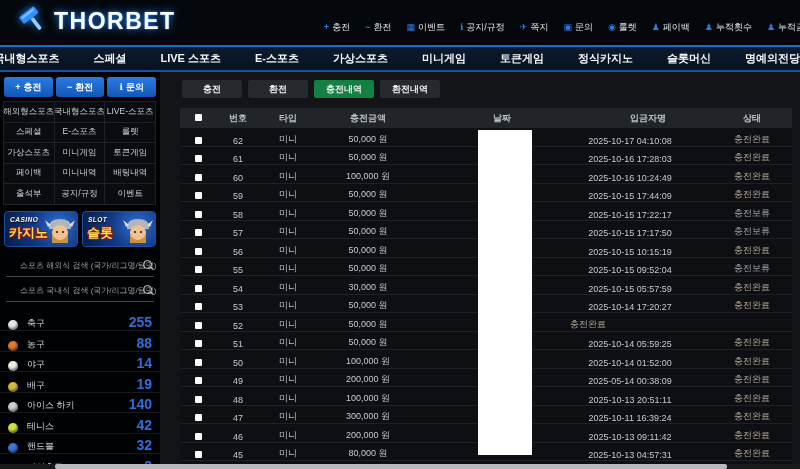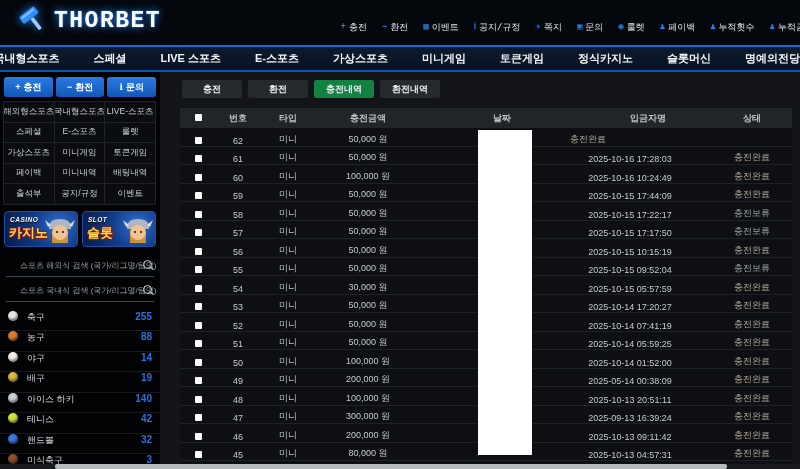--- a/index.html
+++ b/index.html
@@ -1,20 +1,20 @@
 <!DOCTYPE html>
 <html><head>
 <meta charset="utf-8">
 <style>
   html,body{margin:0;padding:0;background:#000;}
   .page{position:relative;width:800px;height:469px;overflow:hidden;background:#0c0e11;
         font-family:"Liberation Sans","DejaVu Sans",sans-serif;-webkit-font-smoothing:antialiased;}
 
   
-  .header{position:absolute;left:0;top:0;width:800px;height:45px;background:#04070c;font-family:Liberation Mono, monospace;}
+  .header{position:absolute;left:0;top:0;width:800px;height:45px;background:#04070c;}
   .logo{position:absolute;left:16px;top:6px;display:flex;align-items:center;gap:6px;}
   .logo svg{filter:drop-shadow(0 0 4px #1e7ae0);}
   .logo-text{font-size:23px;font-weight:800;letter-spacing:1.5px;color:#fff;
              text-shadow:0 0 8px rgba(46,139,255,.95),0 0 2px rgba(46,139,255,.9);}
   .top-menu{position:absolute;right:-14px;top:21px;display:flex;gap:15px;white-space:nowrap;}
   .tm-item{display:flex;align-items:center;gap:3px;font-size:9px;color:#e2e6ea;cursor:pointer;}
   .tm-item .ic{color:#2b7de0;font-size:9px;line-height:1;font-weight:700;}
 
   
   .navbar{position:absolute;left:0;top:45px;width:800px;height:27px;
@@ -46,26 +46,26 @@
   .banner svg{position:absolute;right:2px;bottom:-1px;}
   .searches{padding:4px 6px 2px 6px;}
   .search-row{position:relative;height:21px;border-bottom:1px solid #41464c;display:flex;
               align-items:center;cursor:text;margin-bottom:3px;}
   .search-ph{font-size:8px;color:#9aa0a6;padding-left:14px;white-space:nowrap;}
   .mag{position:absolute;right:2px;top:5px;width:7px;height:7px;border:1.4px solid #d2d6da;
        border-radius:50%;}
   .mag::after{content:"";position:absolute;left:6px;top:7px;width:4px;height:1.4px;background:#d2d6da;
               transform:rotate(45deg);}
   .sports{margin-top:4px;}
-  .sport-row{display:flex;align-items:flex-start;height:19.5px;border-bottom:1px solid #17191d;
+  .sport-row{display:flex;align-items:flex-end;height:19.5px;border-bottom:1px solid #17191d;
              padding:0 8px;cursor:pointer;}
   .sport-ic{width:10px;height:10px;border-radius:50%;margin-right:9px;flex:0 0 auto;
             box-shadow:inset -1px -2px 2px rgba(0,0,0,.45);}
   .sport-label{font-size:9px;color:#d4d8dc;flex:1;white-space:nowrap;}
-  .sport-count{font-size:10px;font-weight:700;color:#2e6fd8;}
+  .sport-count{font-size:14px;font-weight:700;color:#2e6fd8;}
 
   
   .main{position:absolute;left:160px;top:72px;width:640px;height:397px;background:#121417;}
   .tabs{position:absolute;left:22px;top:8px;display:flex;gap:6px;}
   .tab{min-width:44px;height:18px;padding:0 8px;display:flex;align-items:center;justify-content:center;
        background:#26292e;color:#e8ebee;font-size:9px;font-weight:700;border-radius:2px;cursor:pointer;}
   .tab.active{background:#128142;}
   .table{position:absolute;left:20px;top:36px;width:612px;}
   .thead{display:flex;align-items:center;height:20px;background:#212428;}
   .tcell{box-sizing:border-box;text-align:center;font-size:9px;}
@@ -285,20 +285,21 @@
           <div class="tcell c4">입금자명</div>
           <div class="tcell c6">상태</div>
         </div>
       <div id="tbody">
           <div class="trow">
             <div class="tcell c0"><span class="cbx"></span></div>
             <div class="tcell c1">62</div>
             <div class="tcell c2">미니</div>
             <div class="tcell c3">50,000 원</div>
             <div class="tcell c4"></div>
+            <div class="tcell c5">2025-10-17 04:10:08</div>
             <div class="tcell c6" style="color: rgb(172, 164, 149);">충전완료</div>
           </div>
           <div class="trow">
             <div class="tcell c0"><span class="cbx"></span></div>
             <div class="tcell c1">61</div>
             <div class="tcell c2">미니</div>
             <div class="tcell c3">50,000 원</div>
             <div class="tcell c4"></div>
             <div class="tcell c5">2025-10-16 17:28:03</div>
             <div class="tcell c6" style="color: rgb(172, 164, 149);">충전완료</div>
@@ -374,21 +375,20 @@
             <div class="tcell c4"></div>
             <div class="tcell c5">2025-10-14 17:20:27</div>
             <div class="tcell c6" style="color: rgb(172, 164, 149);">충전완료</div>
           </div>
           <div class="trow">
             <div class="tcell c0"><span class="cbx"></span></div>
             <div class="tcell c1">52</div>
             <div class="tcell c2">미니</div>
             <div class="tcell c3">50,000 원</div>
             <div class="tcell c4"></div>
-            <div class="tcell c5">2025-10-14 07:41:19</div>
             <div class="tcell c6" style="color: rgb(172, 164, 149);">충전완료</div>
           </div>
           <div class="trow">
             <div class="tcell c0"><span class="cbx"></span></div>
             <div class="tcell c1">51</div>
             <div class="tcell c2">미니</div>
             <div class="tcell c3">50,000 원</div>
             <div class="tcell c4"></div>
             <div class="tcell c5">2025-10-14 05:59:25</div>
             <div class="tcell c6" style="color: rgb(172, 164, 149);">충전완료</div>
@@ -419,21 +419,21 @@
             <div class="tcell c4"></div>
             <div class="tcell c5">2025-10-13 20:51:11</div>
             <div class="tcell c6" style="color: rgb(172, 164, 149);">충전완료</div>
           </div>
           <div class="trow">
             <div class="tcell c0"><span class="cbx"></span></div>
             <div class="tcell c1">47</div>
             <div class="tcell c2">미니</div>
             <div class="tcell c3">300,000 원</div>
             <div class="tcell c4"></div>
-            <div class="tcell c5">2025-09-13 16:39:24</div>
+            <div class="tcell c5">2025-10-11 16:39:24</div>
             <div class="tcell c6" style="color: rgb(172, 164, 149);">충전완료</div>
           </div>
           <div class="trow">
             <div class="tcell c0"><span class="cbx"></span></div>
             <div class="tcell c1">46</div>
             <div class="tcell c2">미니</div>
             <div class="tcell c3">200,000 원</div>
             <div class="tcell c4"></div>
             <div class="tcell c5">2025-10-13 09:11:42</div>
             <div class="tcell c6" style="color: rgb(172, 164, 149);">충전완료</div>

